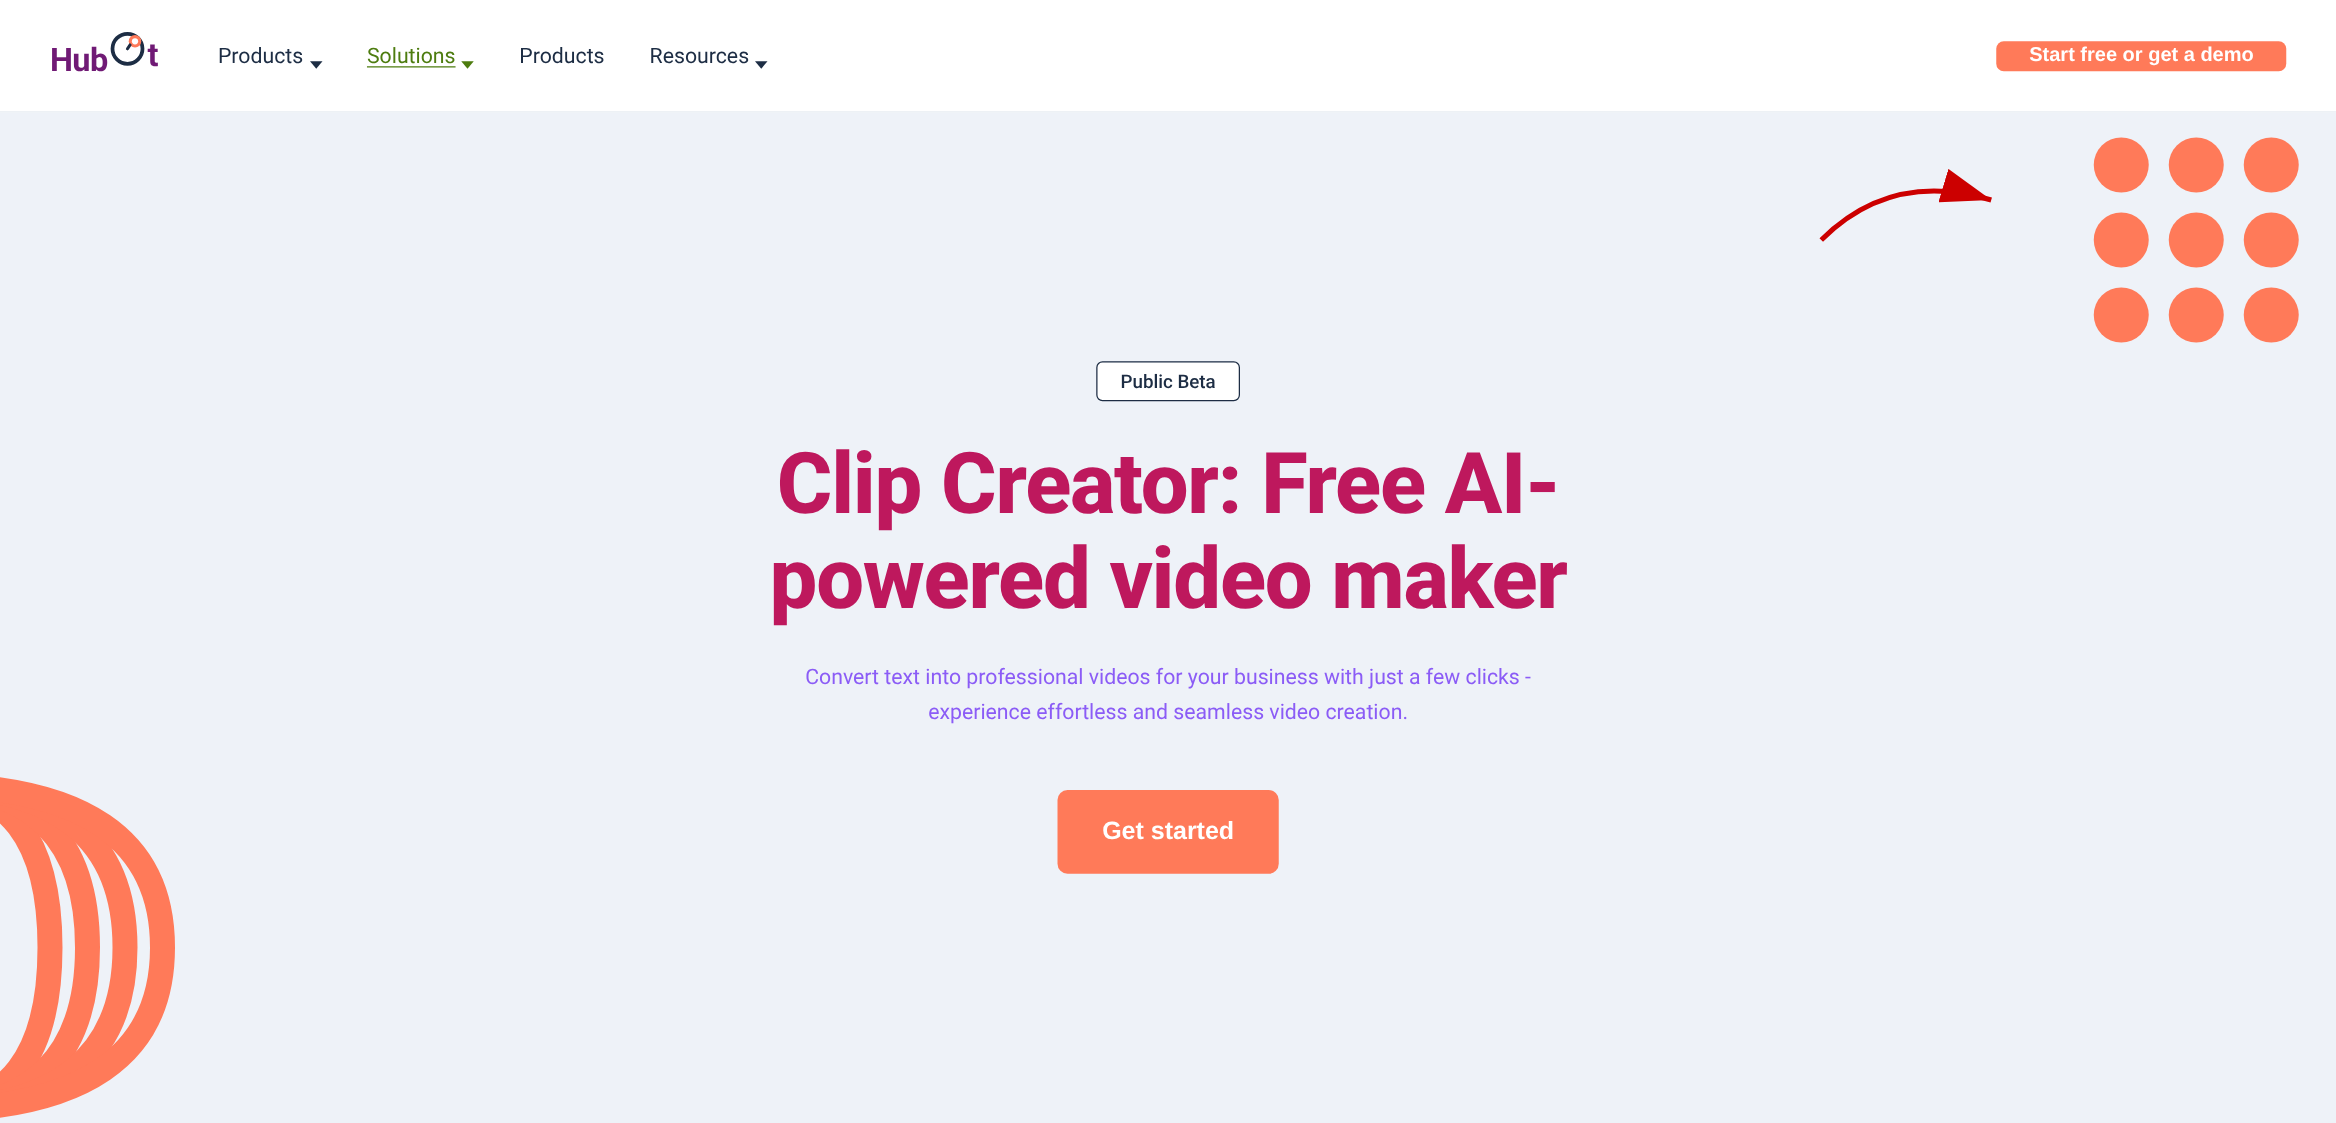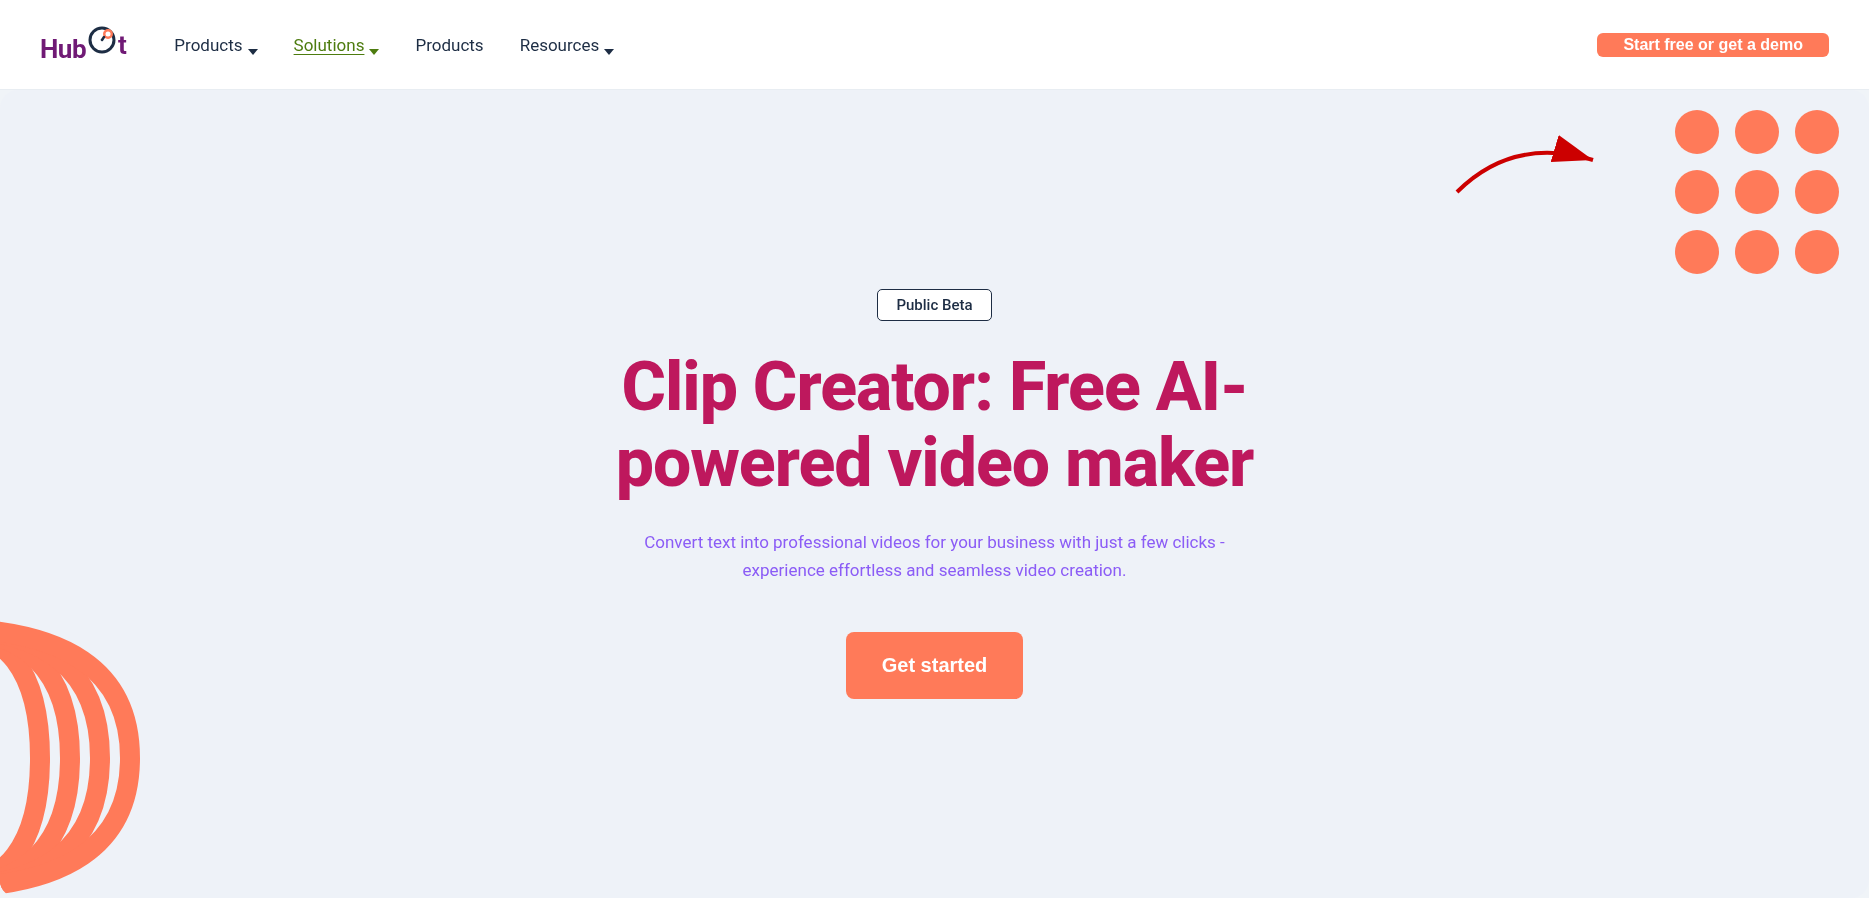--- a/index.html
+++ b/index.html
@@ -87,21 +87,20 @@
     
     .hero {
       background: #eef2f8;
       min-height: 808px;
       display: flex;
       flex-direction: column;
       align-items: center;
       justify-content: center;
       position: relative;
       overflow: hidden;
-      border-radius: 18px;
     }
 
     
     .dot-grid {
       position: absolute;
       top: 20px;
       right: 30px;
       display: grid;
       grid-template-columns: repeat(3, 44px);
       grid-template-rows: repeat(3, 44px);

